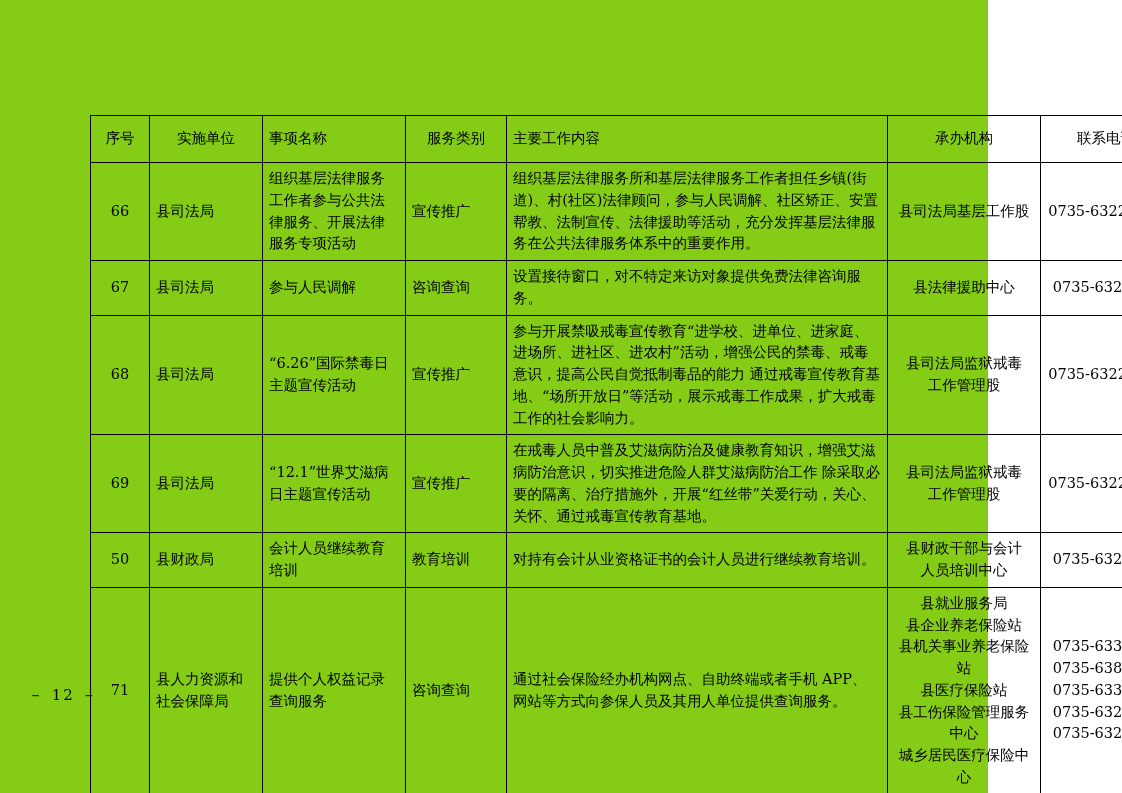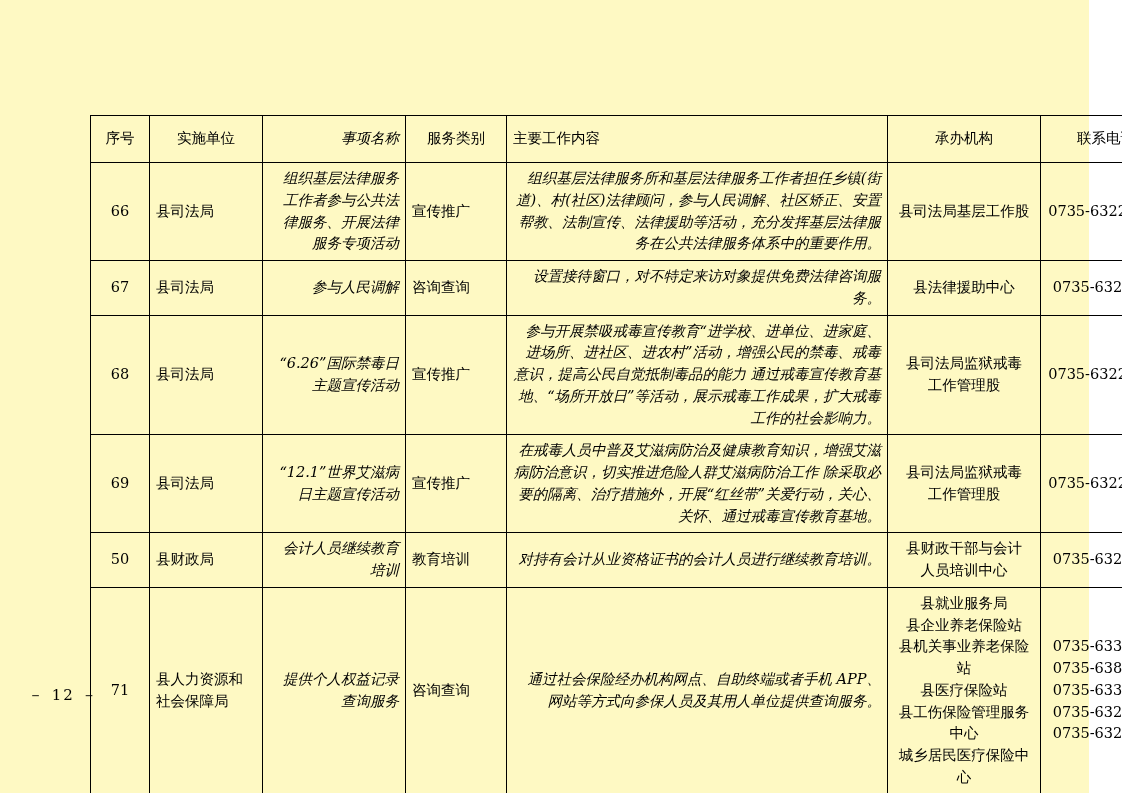--- a/index.html
+++ b/index.html
@@ -9,23 +9,23 @@
   }
   body {
     width: 1122px;
     height: 793px;
     font-family: "DejaVu Serif", "Liberation Serif", serif;
     color: #000000;
     overflow: hidden;
   }
   .page {
     position: relative;
-    width: 1089px;
+    width: 988px;
     height: 793px;
-    background: #fef9c3;
+    background: #84cc16;
   }
   .doc-table-wrap {
     position: absolute;
     left: 90px;
     top: 115px;
     width: 944px;
   }
   table.doc-table {
     border-collapse: collapse;
     width: 944px;
@@ -41,35 +41,34 @@
     line-height: 1.5;
     font-family: "DejaVu Serif", "Liberation Serif", serif;
   }
   thead td {
     text-align: center;
     height: 36px;
     font-size: 15px;
   }
   .c-seq   { width: 46px;  text-align: center; }
   .c-unit  { width: 100px; }
-  .c-item  { width: 130px; text-align: right; font-style: italic; }
+  .c-item  { width: 130px; text-align: left; }
   .c-cat   { width: 88px;  }
   .c-main  { width: 368px; text-align: left; }
   .c-org   { width: 140px; text-align: center; }
   .c-tel   { width: 118px; text-align: center; }
 
   .cell-multiline {
     white-space: pre-line;
     margin-left: 35px;
   }
   .main-text {
-    text-align: right;
+    text-align: left;
     text-justify: inter-ideograph;
     white-space: pre-line;
-    font-style: italic;
   }
   .tel-multi {
     white-space: pre-line;
     line-height: 1.45;
   }
   .org-multi {
     white-space: pre-line;
     line-height: 1.45;
   }
   .page-number {

